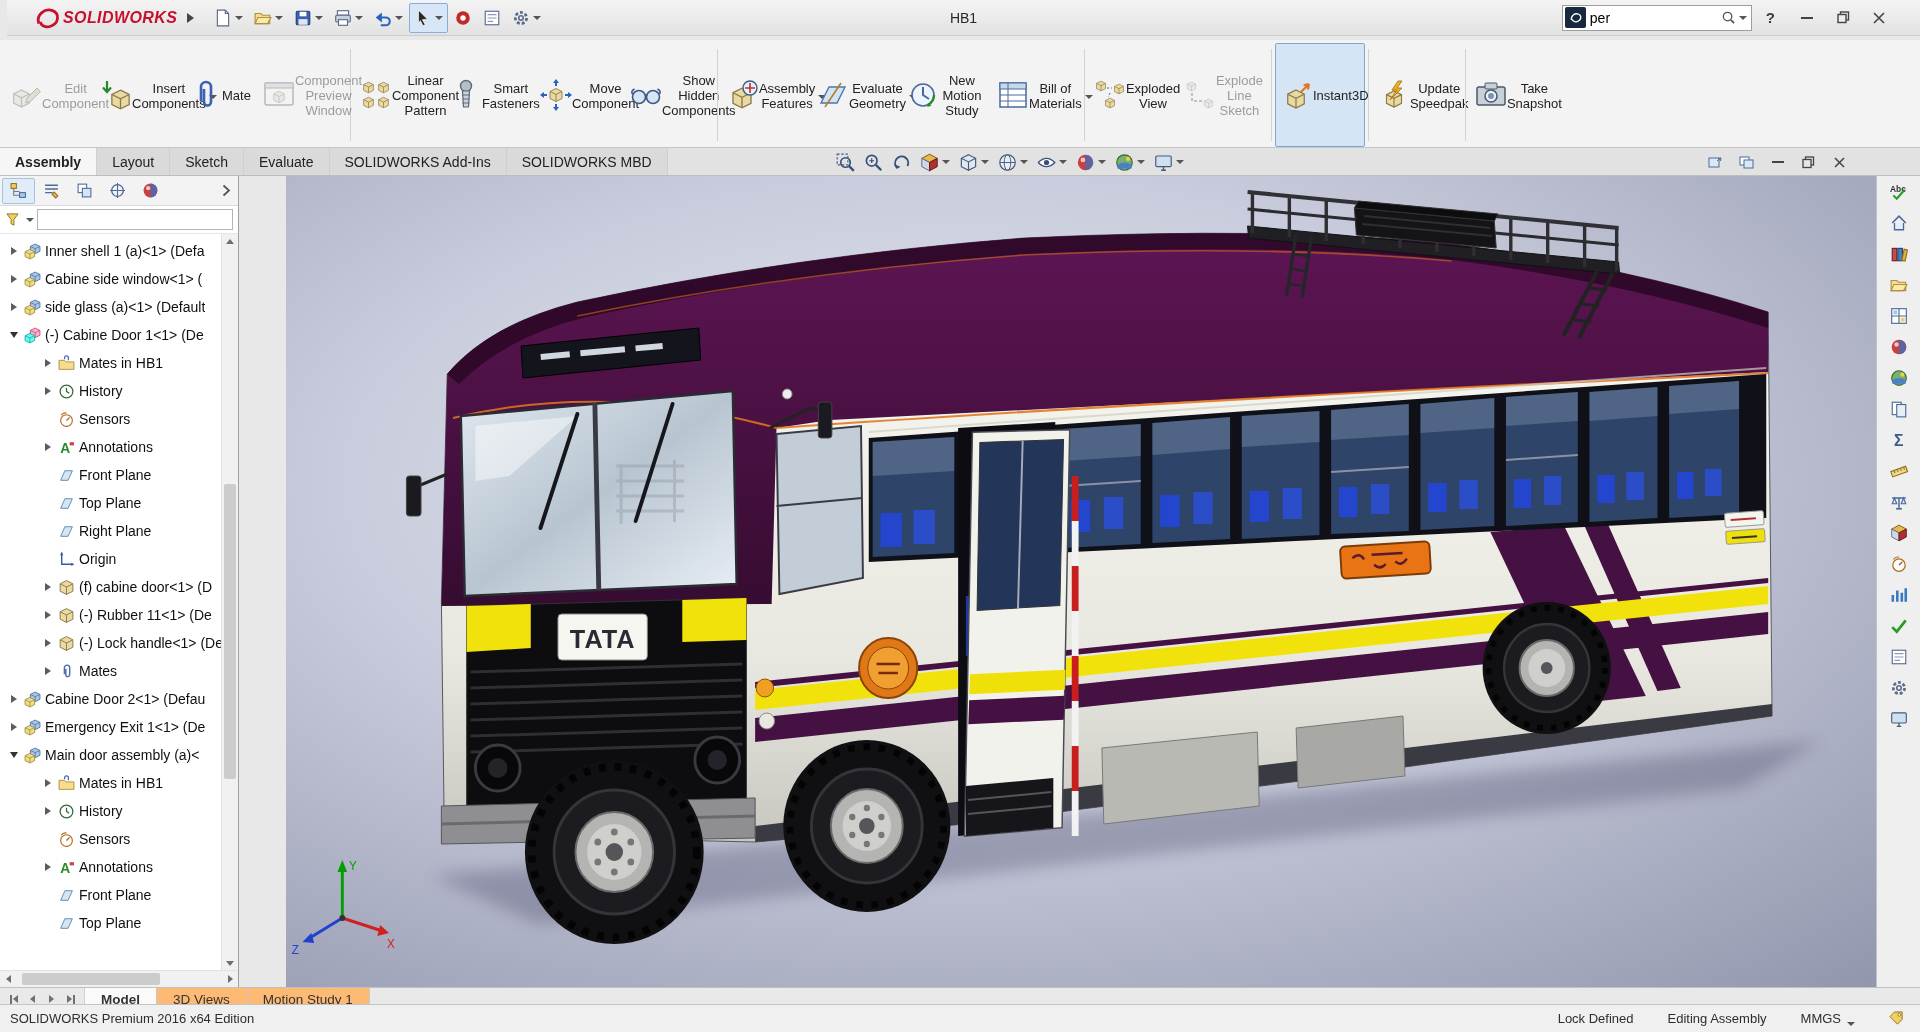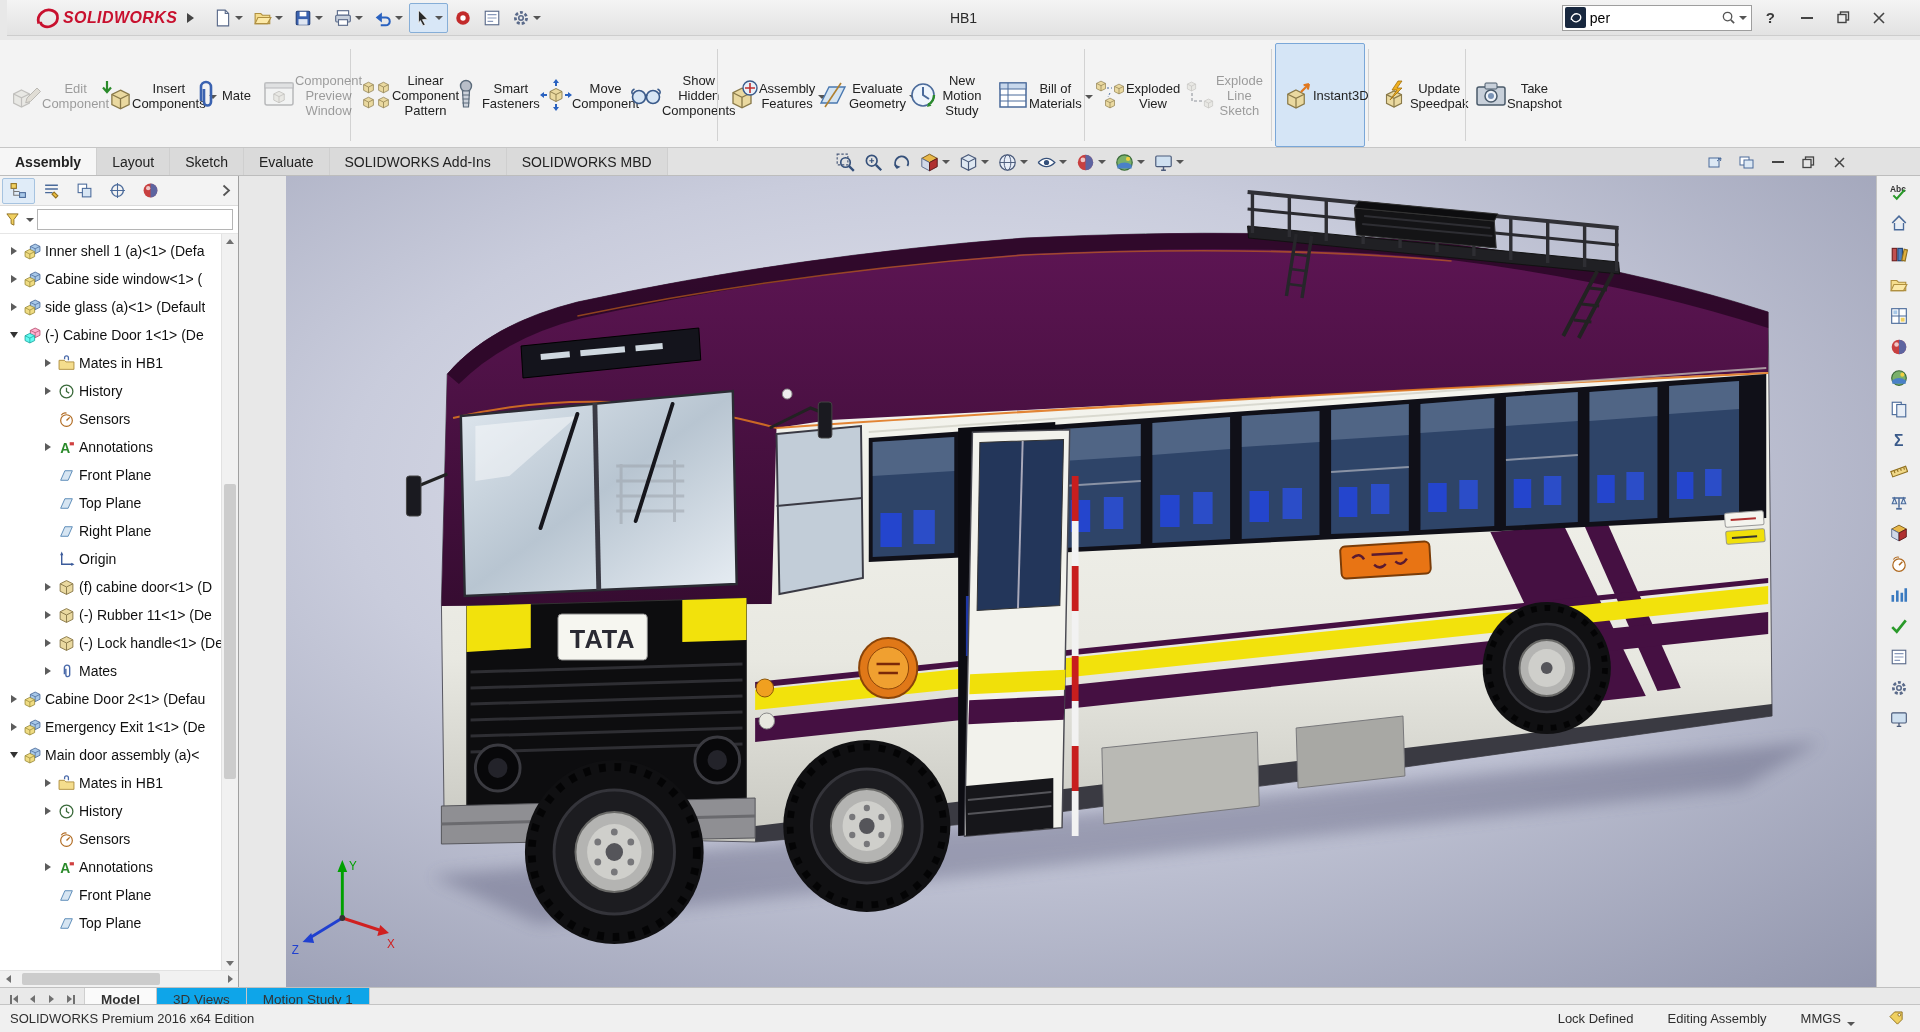--- a/index.html
+++ b/index.html
@@ -88,21 +88,21 @@
 
   .rightstrip { position:absolute; right:0; top:0; bottom:0; width:44px; background:#efefef; border-left:1px solid #c2c2c2; display:flex; flex-direction:column; align-items:center; padding-top:2px; gap:4px; }
   .tpbtn { width:34px; height:27px; display:flex; align-items:center; justify-content:center; border-radius:2px; }
   .tpbtn svg { width:18px; height:18px; }
 
   
   .bottomtabs { position:absolute; left:0; right:0; bottom:22px; height:23px; background:#e9e9e9; border-top:1px solid #c0c0c0; display:flex; align-items:stretch; }
   .navbtns { display:flex; align-items:center; gap:4px; padding:0 6px; border-right:1px solid #cfcfcf; }
   .nav { width:15px; height:15px; display:flex; align-items:center; justify-content:center; gap:1px; }
   .bar { width:2px; height:9px; background:#707070; }
-  .btab { padding:0 16px; display:flex; align-items:center; font-size:13.5px; color:#333; background:#0ea5e9; border-right:1px solid #c8c8c8; }
+  .btab { padding:0 16px; display:flex; align-items:center; font-size:13.5px; color:#333; background:#fdba74; border-right:1px solid #c8c8c8; }
   .btab.active { background:#fafafa; font-weight:bold; }
   .statusbar { position:absolute; left:0; right:0; bottom:0; height:28px; background:#f0f0f0; border-top:1px solid #c4c4c4; display:flex; align-items:center; padding:0 10px; font-size:13px; color:#2e2e2e; }
   .sb-right { margin-left:auto; display:flex; align-items:center; gap:34px; padding-right:6px; }
   .sb-units { display:flex; align-items:flex-end; gap:3px; }
 </style>
 </head>
 <body>
 
 <svg width="0" height="0" style="position:absolute">
 <defs>

